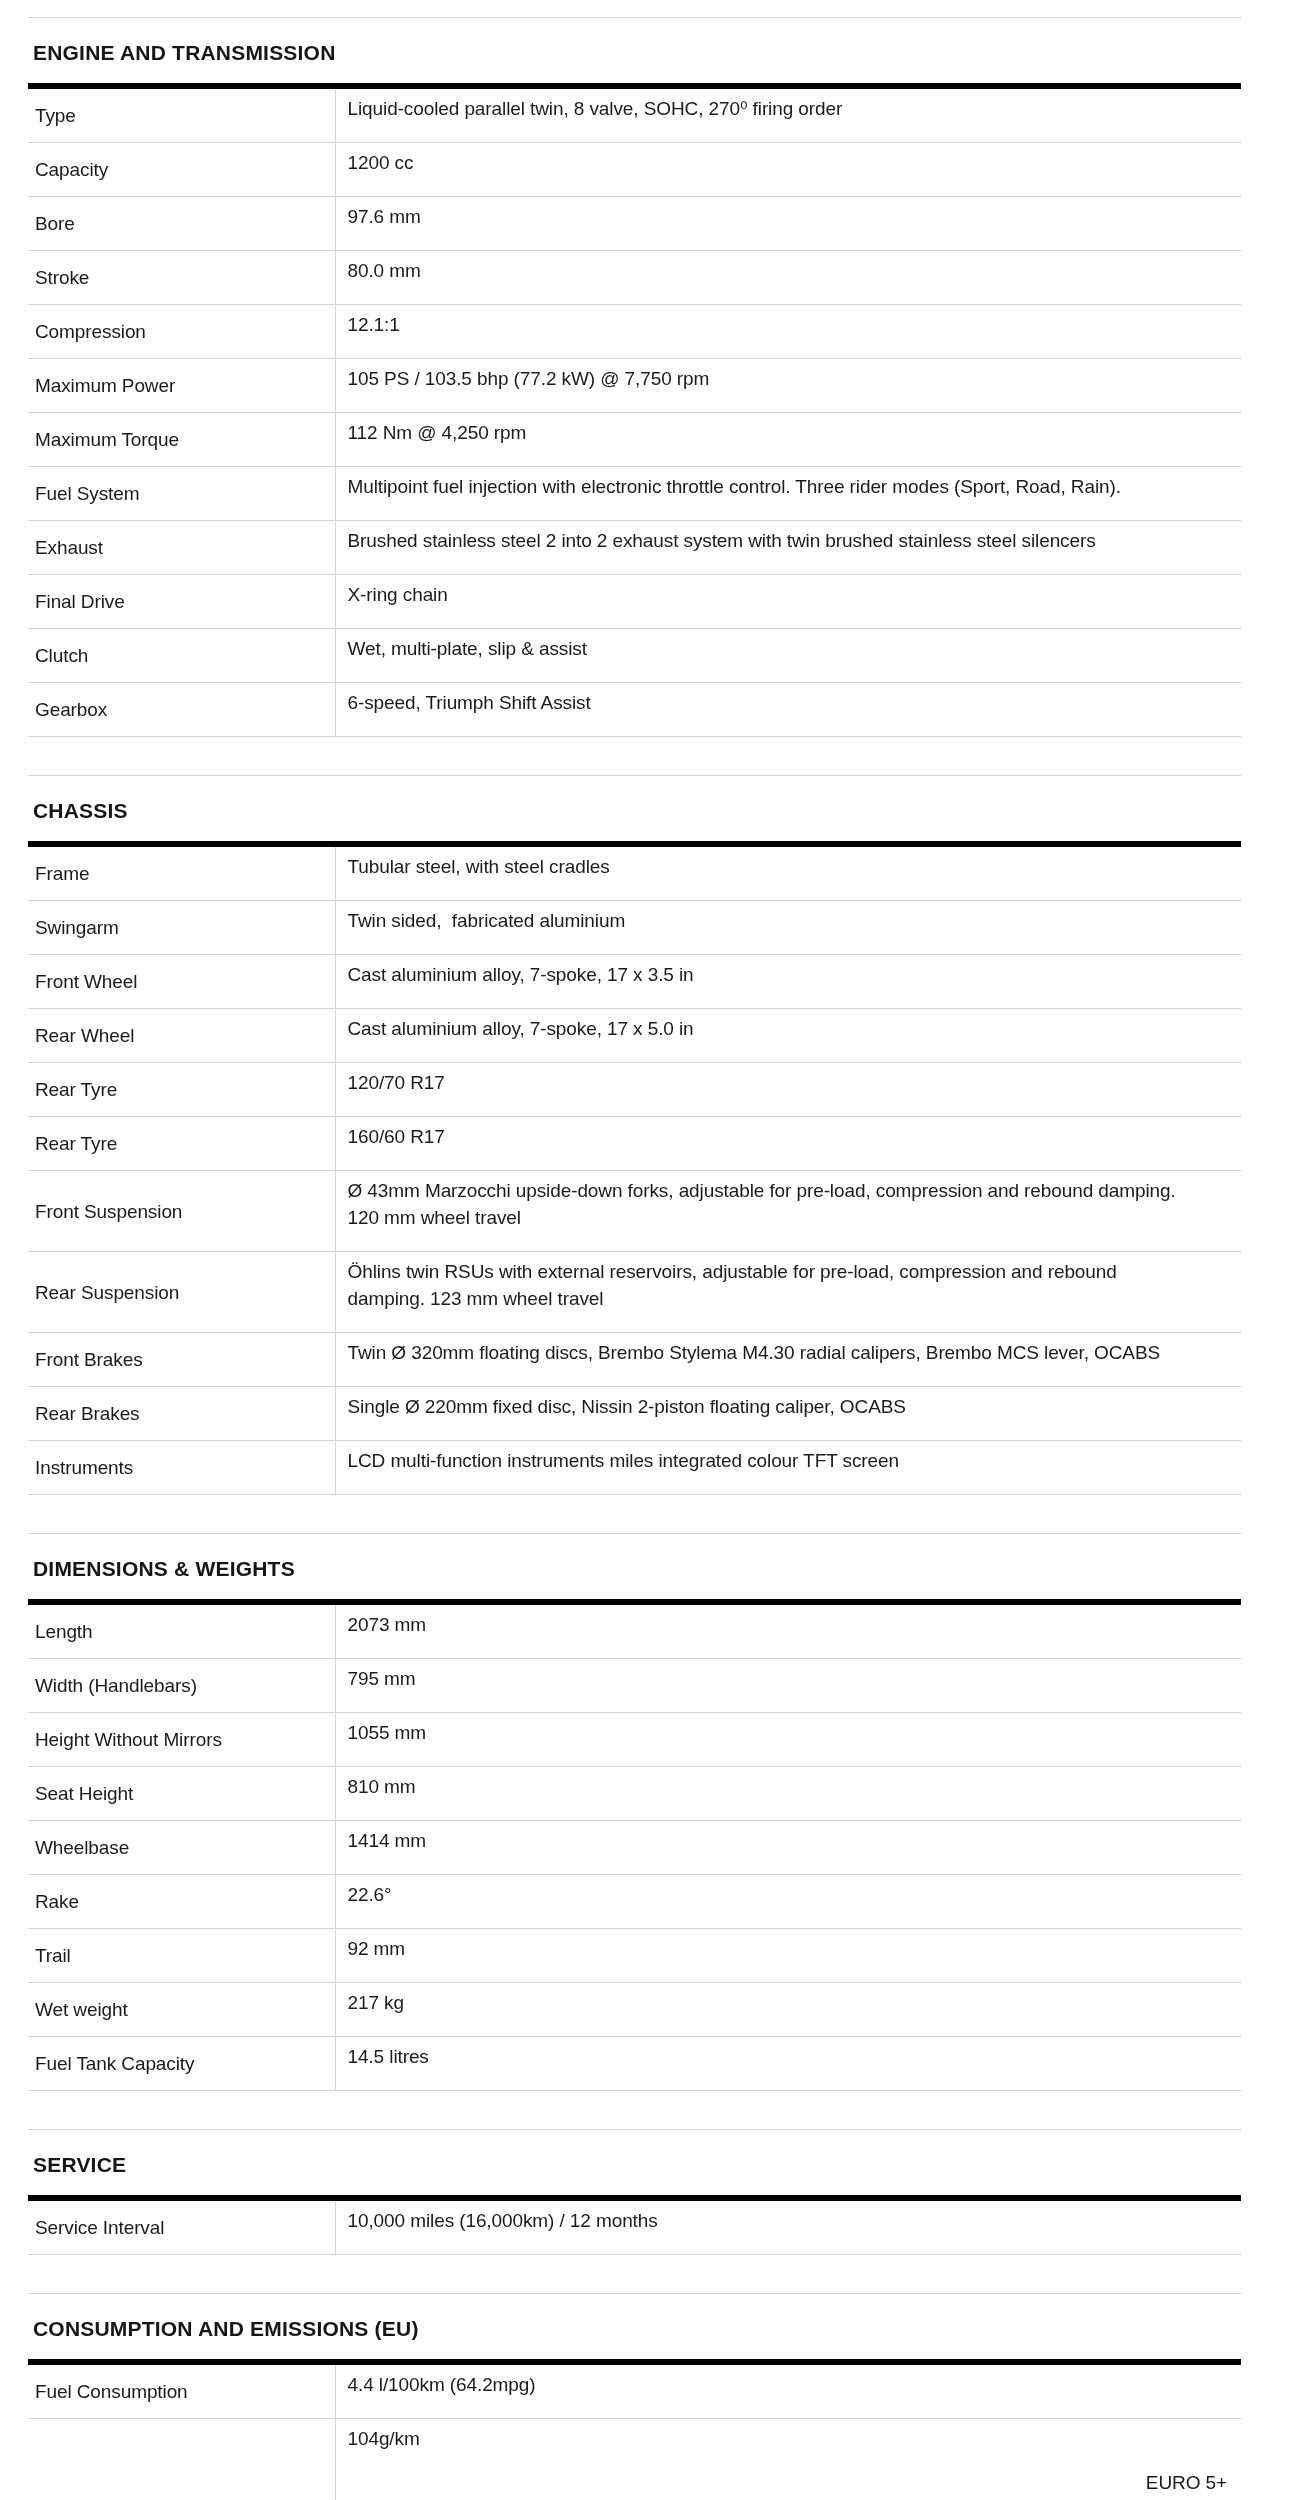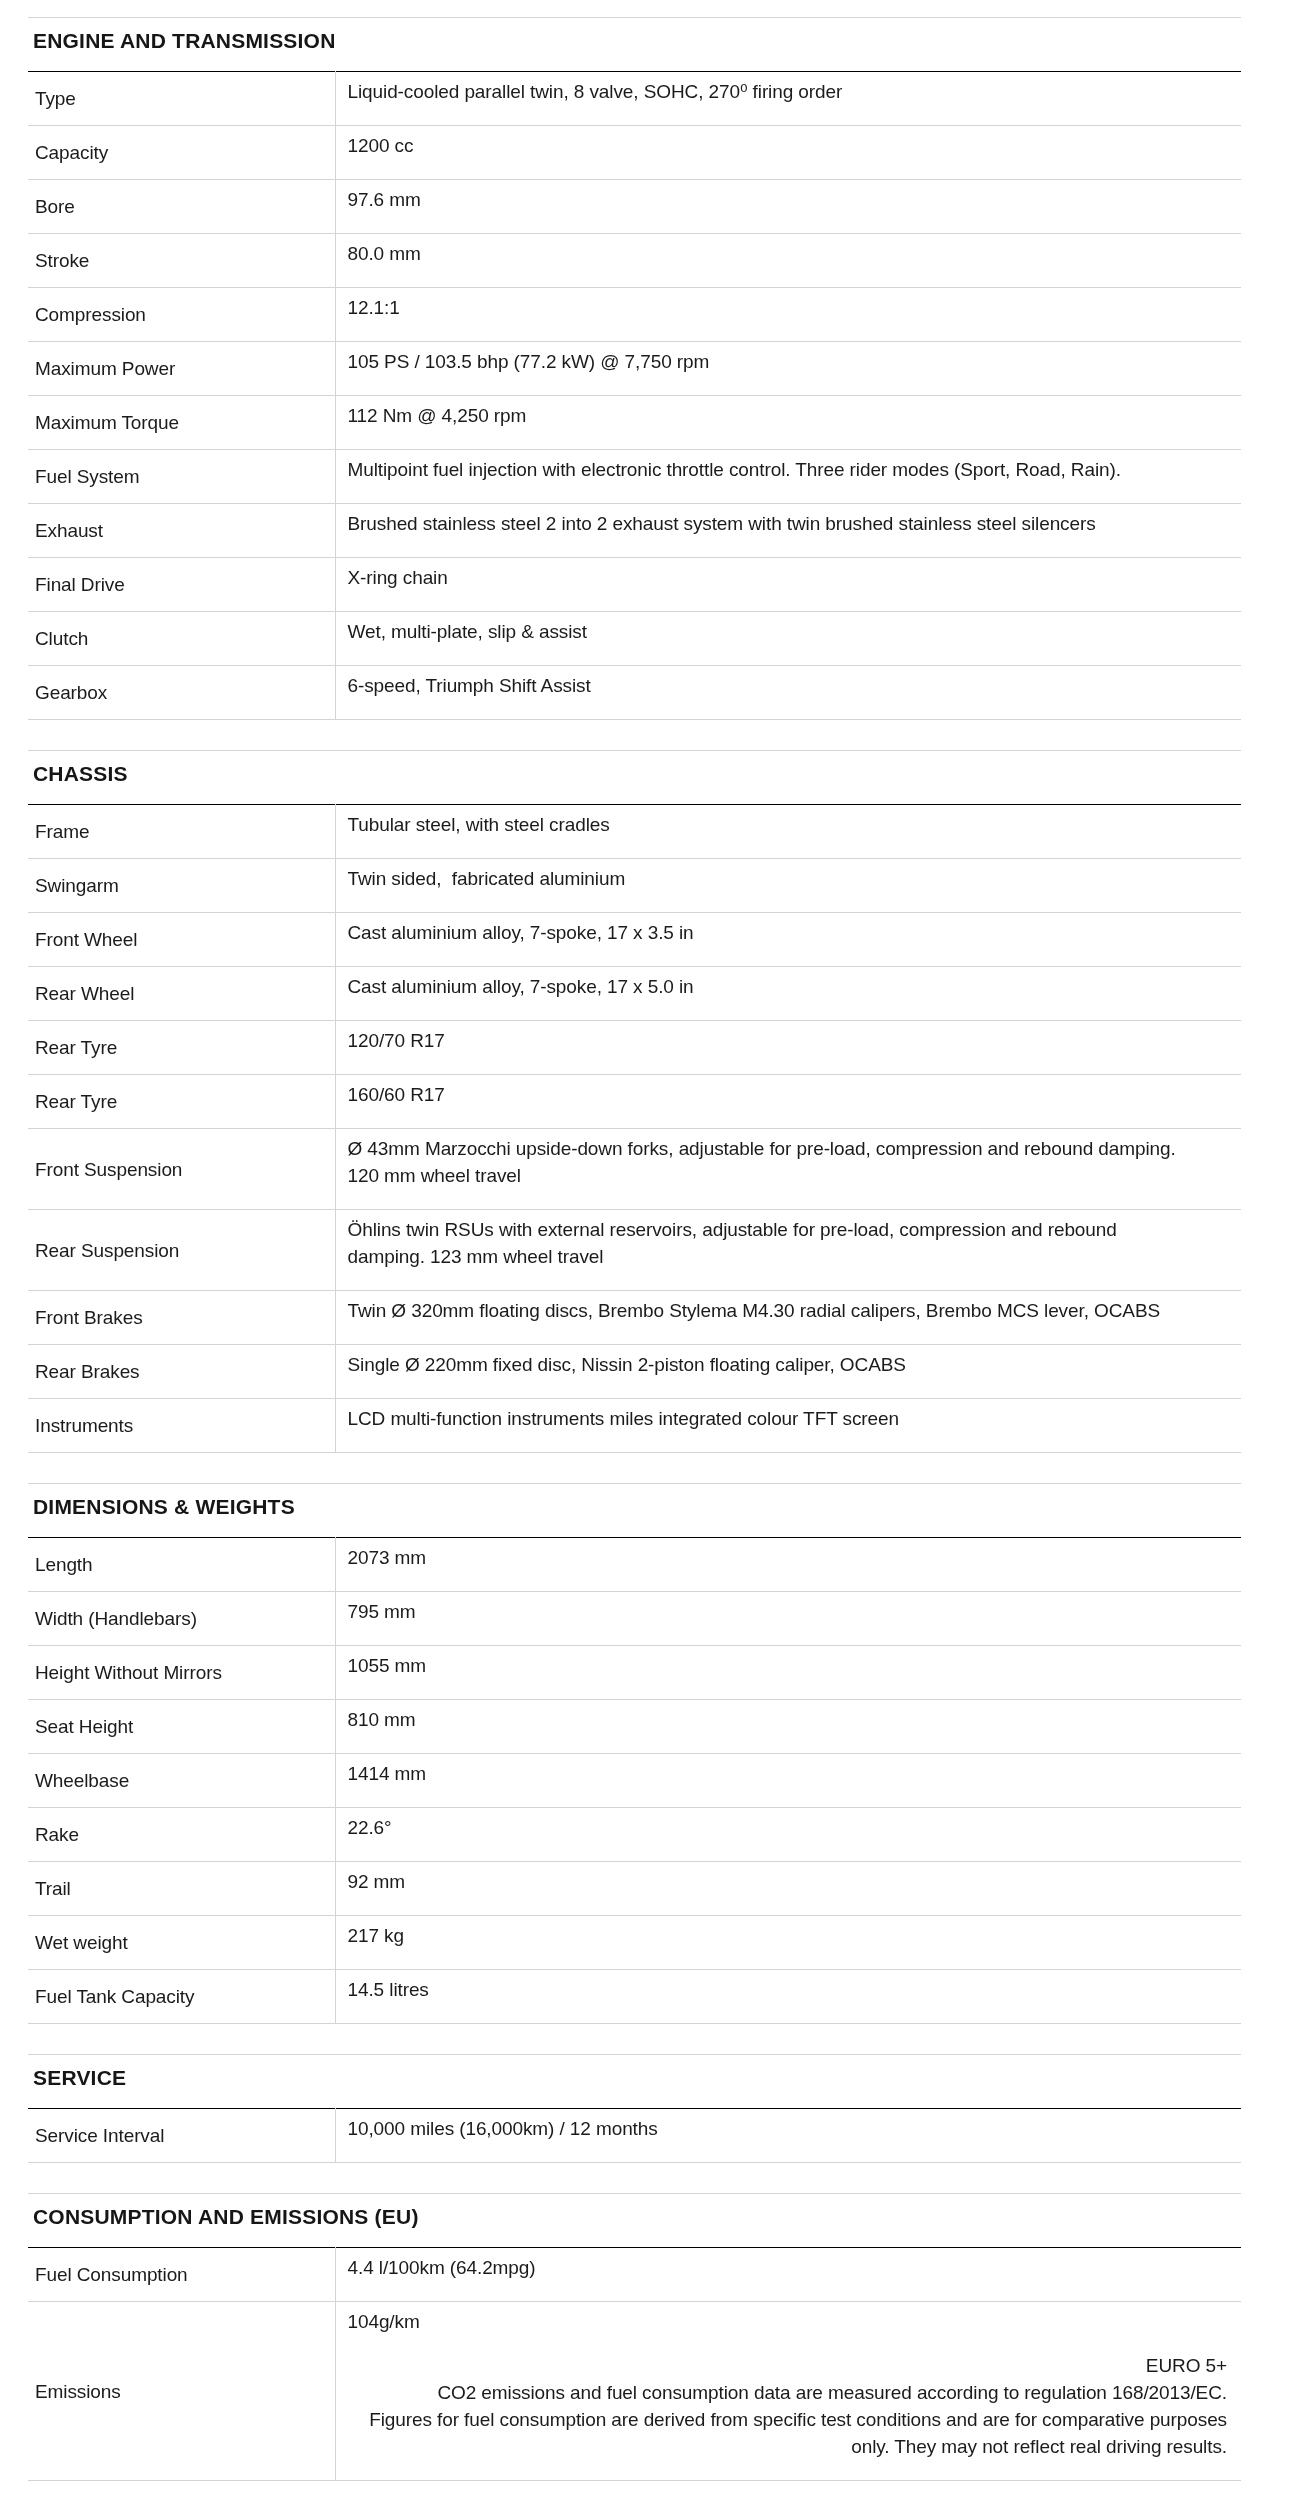--- a/index.html
+++ b/index.html
@@ -12,36 +12,36 @@
     width: 1300px;
     min-height: 2500px;
     box-sizing: border-box;
     color: #1b1b1b;
   }
   .sheet {
     margin: 17px 59px 0 28px; 
   }
   section.spec-section {
     border-top: 1px solid #d4d4d4;
-    padding-top: 12px;
-    margin-bottom: 30px;
+    padding-top: 24px;
+    margin-bottom: 38px;
   }
   h2.section-title {
     margin: 0 0 19px 5px;
     font-size: 21px;
     line-height: 22px;
     font-weight: bold;
     letter-spacing: 0.2px;
     color: #161616;
     white-space: pre-wrap;
   }
   table.spec-table {
     width: 100%;
     border-collapse: collapse;
-    border-top: 1px solid #000000;
+    border-top: 6px solid #000000;
     table-layout: fixed;
   }
   tr.spec-row {
     border-bottom: 1px solid #d4d4d4;
   }
   td {
     font-size: 19px;
     line-height: 27px;
     letter-spacing: -0.1px;
     color: #1b1b1b;

